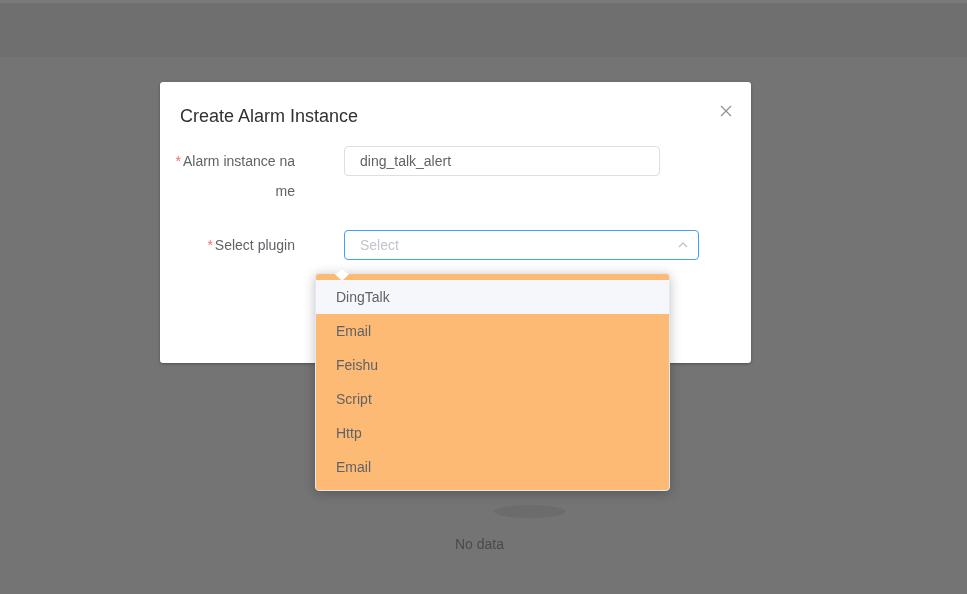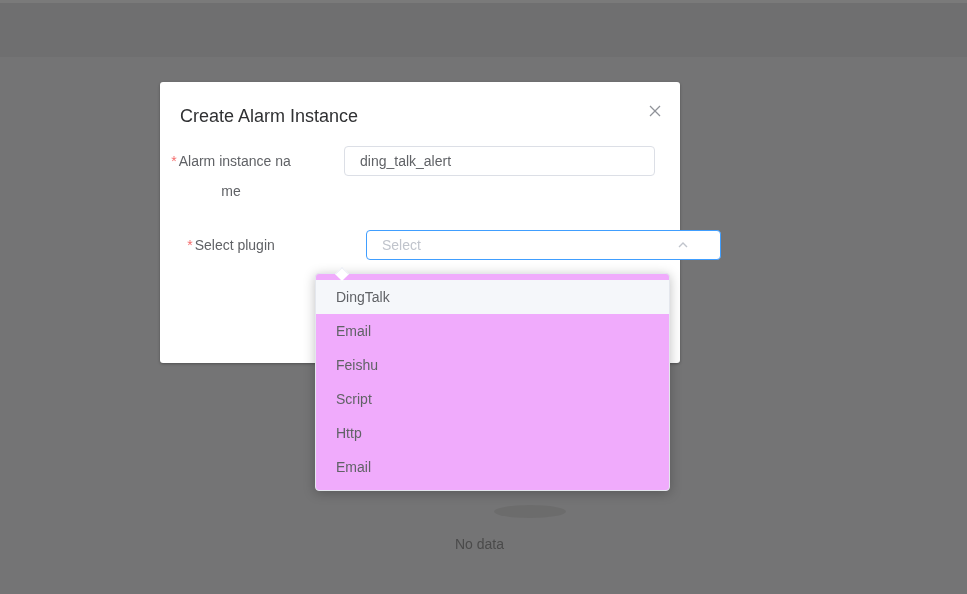--- a/index.html
+++ b/index.html
@@ -24,40 +24,40 @@
     position: absolute; left: 455px; top: 536px; width: 150px;
     text-align: left; font-size: 14px; color: #9c9c9c;
   }
 
   
   .mask { position: absolute; inset: 0; background: rgba(0,0,0,0.52); z-index: 10; }
 
   
   .dialog {
     position: absolute; left: 160px; top: 82px;
-    width: 520px; height: 281px;
+    width: 591px; height: 281px;
     background: #ffffff; border-radius: 3px;
     box-shadow: 0 1px 3px rgba(0,0,0,0.3);
     z-index: 20;
   }
   .dialog-header { padding: 22px 20px 0 20px; position: relative; }
   .dialog-title { font-size: 18px; line-height: 25px; color: #303133; font-weight: 400; }
   .dialog-close {
     position: absolute; top: 21px; right: 16px;
     width: 18px; height: 18px;
     background: none; border: none; cursor: pointer;
     display: flex; align-items: center; justify-content: center;
   }
   .dialog-body { padding: 17px 25px 0 7px; }
 
   .form-item { display: flex; align-items: flex-start; margin-bottom: 24px; }
   .form-label {
     flex: 0 0 138px; width: 138px;
     padding-right: 10px;
-    text-align: center;
+    text-align: right;
     font-size: 14px; line-height: 30px; color: #606266;
     word-break: break-all;
   }
   .req { color: #f56c6c; margin-right: 2px; }
   .form-control { width: 355px; padding-left: 39px; }
 
   .text-input {
     width: 100%; height: 30px;
     border: 1px solid #dcdfe6; border-radius: 4px;
     padding: 0 15px;
@@ -65,21 +65,21 @@
     font-family: "Liberation Sans", "DejaVu Sans", sans-serif;
     outline: none; background: #fff;
   }
   .select-box { position: relative; width: 355px; }
   .select-input {
     width: 100%; height: 30px;
     border: 1px solid #409eff; border-radius: 4px;
     padding: 0 30px 0 15px;
     font-size: 14px; color: #606266;
     font-family: "Liberation Sans", "DejaVu Sans", sans-serif;
-    outline: none; background: #fff; cursor: pointer; margin-left: 22px;
+    outline: none; background: #fff; cursor: pointer;
   }
   .select-input::placeholder { color: #c0c4cc; opacity: 1; }
   .text-input::placeholder { color: #c0c4cc; opacity: 1; }
   .select-caret {
     position: absolute; right: 9px; top: 8px;
     width: 14px; height: 14px; pointer-events: none;
     display: flex; align-items: center; justify-content: center;
   }
 
   
@@ -90,21 +90,21 @@
   .dropdown-arrow {
     position: absolute; left: 22px; top: 2px;
     width: 10px; height: 10px;
     background: #fff;
     border-left: 1px solid #ebeef5; border-top: 1px solid #ebeef5;
     transform: rotate(45deg);
     z-index: 2;
   }
   .dropdown-panel {
     margin-top: 6px;
-    background: #f0abfc;
+    background: #fdba74;
     border: 1px solid #e4e7ed; border-radius: 4px;
     box-shadow: 0 2px 12px rgba(0,0,0,0.25);
     padding: 6px 0;
   }
   .dropdown-item {
     height: 34px; line-height: 34px;
     padding: 0 20px;
     font-size: 14px; color: #606266;
     cursor: pointer; white-space: nowrap;
   }

